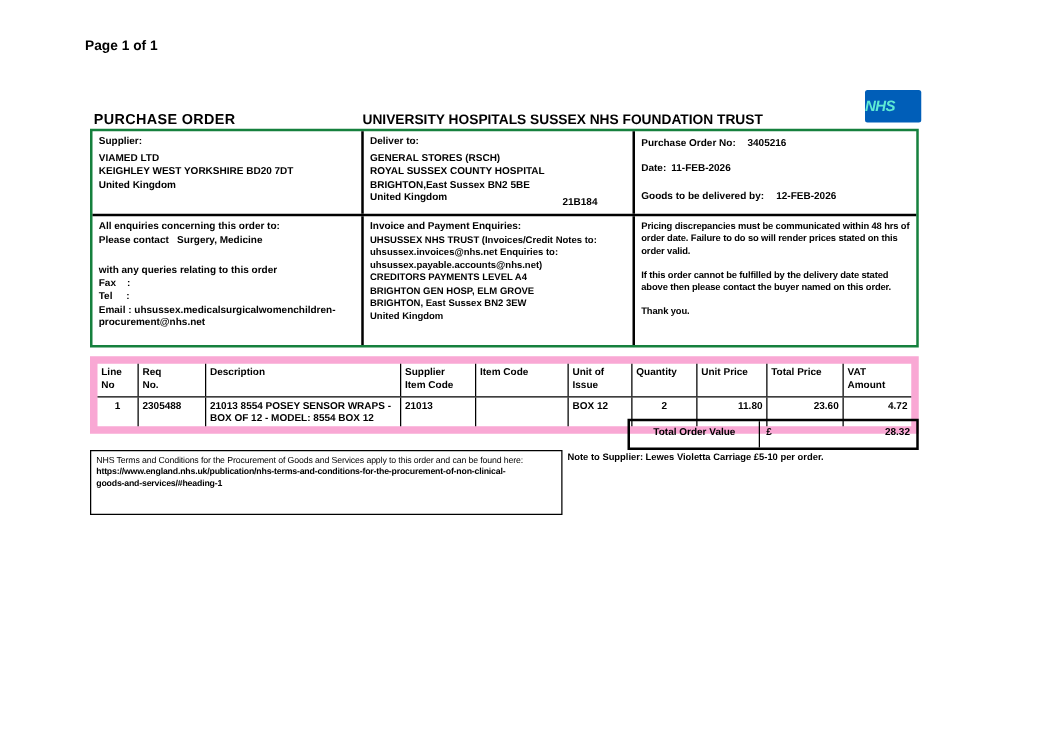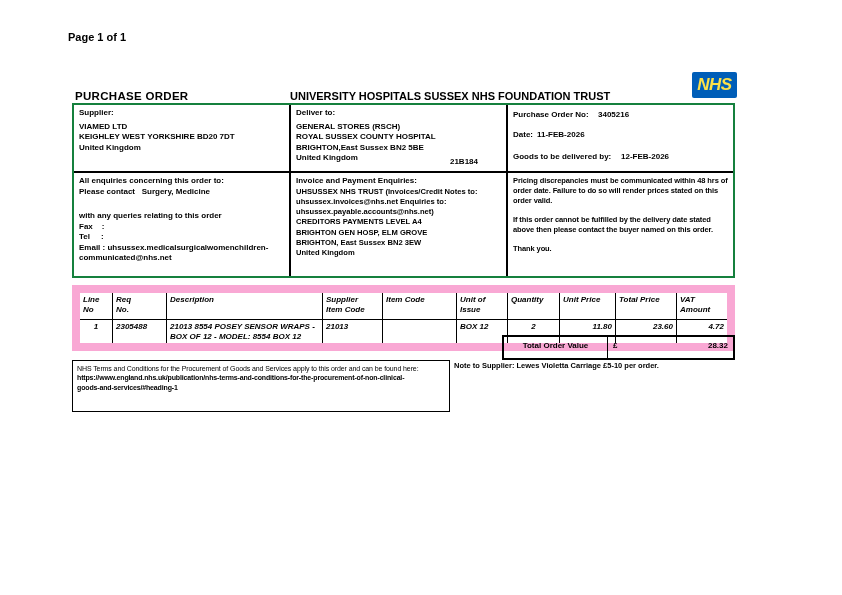--- a/index.html
+++ b/index.html
@@ -13,23 +13,23 @@
     color: #000;
     overflow: hidden;
   }
   .abs { position: absolute; }
   .pw { white-space: pre-wrap; }
 
   .page-label { left: 68px; top: 31px; font-size: 11px; font-weight: bold; }
 
   .nhs-logo {
     left: 692px; top: 72px; width: 45px; height: 26px;
-    background: #005EB8; color: #fde047;
-    display: flex; align-items: center; justify-content: center;
-    font-size: 17px; font-weight: bold; font-style: italic;
+    background: #005EB8; color: #5eead4;
+    display: flex; align-items: center; justify-content: flex-start;
+    font-size: 12px; font-weight: bold; font-style: italic;
     border-radius: 2px; letter-spacing: -0.5px;
   }
 
   .doc-title { left: 75px; top: 90px; font-size: 11.5px; font-weight: bold; letter-spacing: .3px; }
   .org-title { left: 290px; top: 90px; font-size: 11px; font-weight: bold; }
 
   
   .info-box { left: 72px; top: 103px; width: 663px; height: 175px; border: 2px solid #15803d; display: flex; flex-direction: column; }
   .info-row1 { height: 68px; display: flex; border-bottom: 2px solid #000; }
   .info-row2 { flex: 1; display: flex; }
@@ -48,21 +48,21 @@
   .oi-lab-po { width: 85px; }
   .oi-lab-date { width: 24px; }
   .oi-lab-del { width: 108px; }
 
   .enq-gap { height: 14px; }
   .inv-line { font-size: 7.6px; font-weight: bold; line-height: 10.3px; }
   .notice-p { font-size: 7.5px; font-weight: bold; line-height: 10px; letter-spacing: -0.1px; }
   .notice-gap { height: 9px; }
 
   
-  .items { left: 72px; top: 285px; width: 663px; border: 8px solid #f9a8d4; font-style: italic; }
+  .items { left: 72px; top: 285px; width: 663px; border: 6px solid #f9a8d4; }
   .tr { display: flex; }
   .th-row { height: 26px; }
   .td-row { border-top: 1.5px solid #000; min-height: 21px; }
   .c { border-right: 1.5px solid #000; padding: 2px 3px; font-size: 8px; font-weight: bold; line-height: 9.5px; white-space: pre-line; }
   .c:last-child { border-right: none; }
   .w-line { width: 33px; }
   .w-req { width: 54px; }
   .w-desc { width: 156px; }
   .w-supp { width: 60px; }
   .w-item { width: 74px; }
@@ -132,21 +132,21 @@
     </div>
     <div class="info-row2">
       <div class="col-a">
         <div class="lbl8">All enquiries concerning this order to:</div>
         <div class="lbl8 pw">Please contact   Surgery, Medicine</div>
         <div class="enq-gap"></div>
         <div class="lbl8">with any queries relating to this order</div>
         <div class="lbl8 pw">Fax    :</div>
         <div class="lbl8 pw">Tel     :</div>
         <div class="lbl8">Email : uhsussex.medicalsurgicalwomenchildren-</div>
-        <div class="lbl8">communicated@nhs.net</div>
+        <div class="lbl8">procurement@nhs.net</div>
       </div>
       <div class="col-b">
         <div class="lbl8">Invoice and Payment Enquiries:</div>
         <div class="inv-line">UHSUSSEX NHS TRUST (Invoices/Credit Notes to:</div>
         <div class="inv-line">uhsussex.invoices@nhs.net Enquiries to:</div>
         <div class="inv-line">uhsussex.payable.accounts@nhs.net)</div>
         <div class="inv-line">CREDITORS PAYMENTS LEVEL A4</div>
         <div class="inv-line">BRIGHTON GEN HOSP, ELM GROVE</div>
         <div class="inv-line">BRIGHTON, East Sussex BN2 3EW</div>
         <div class="inv-line">United Kingdom</div>

